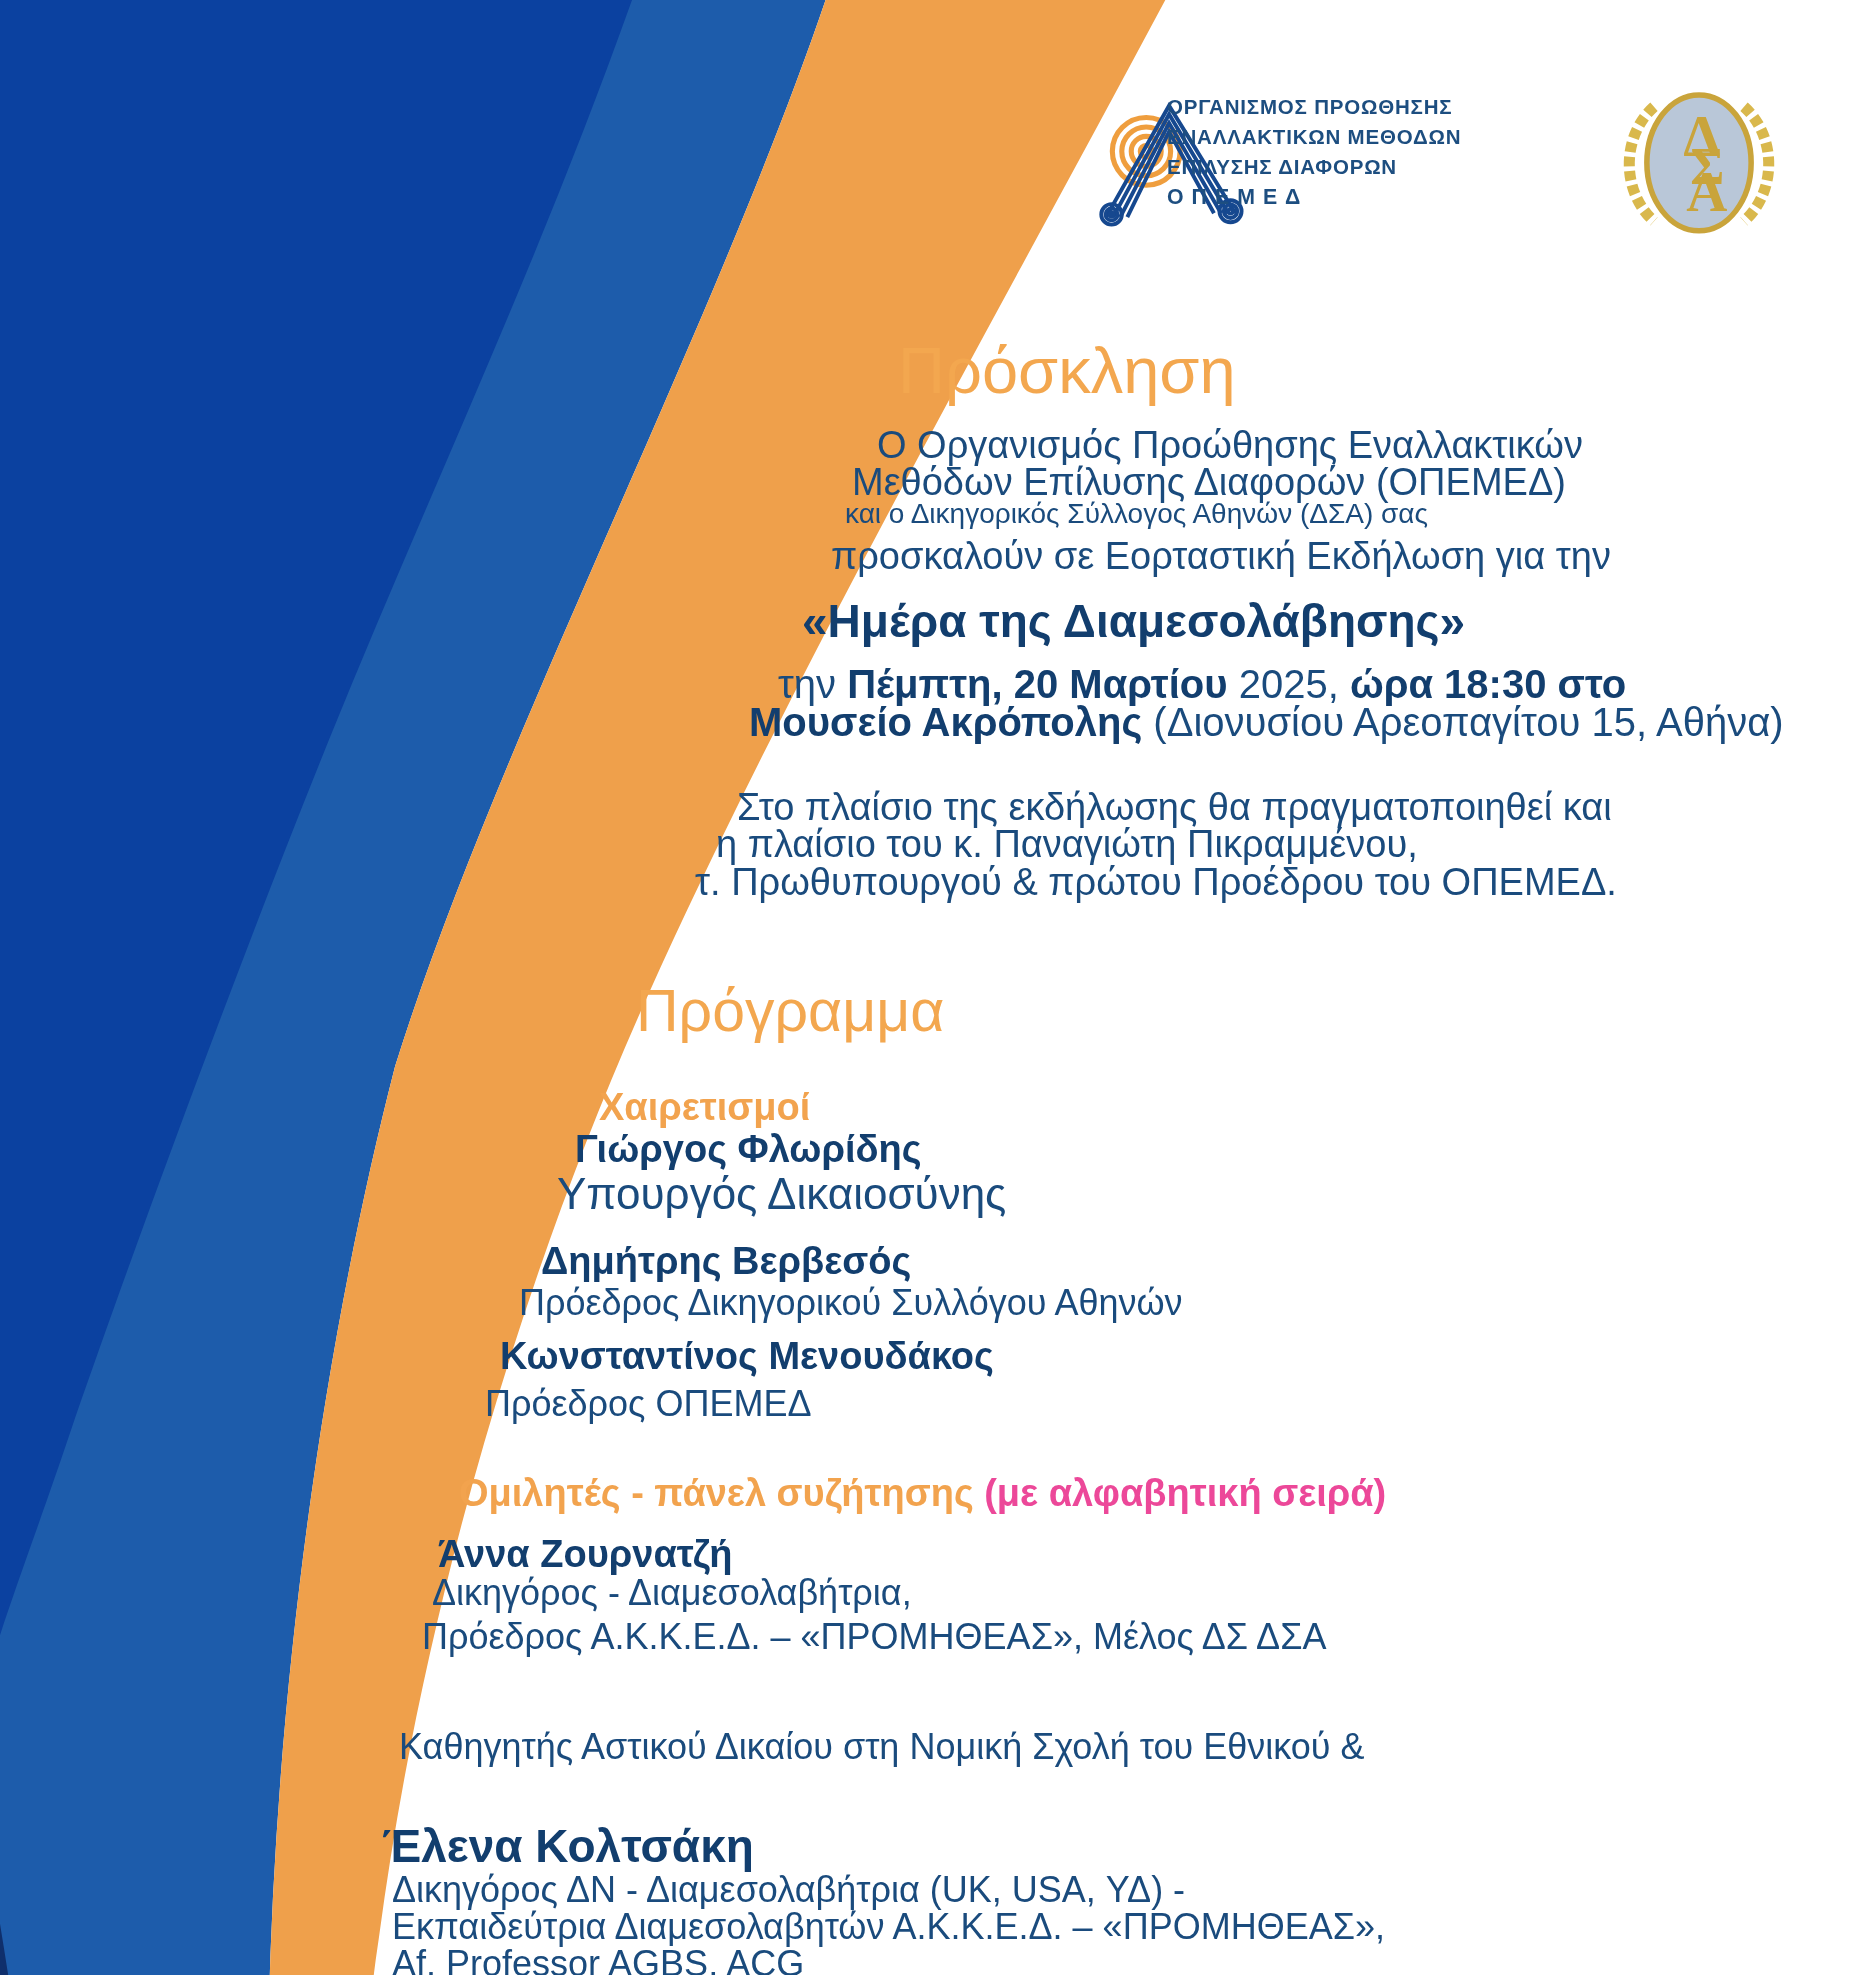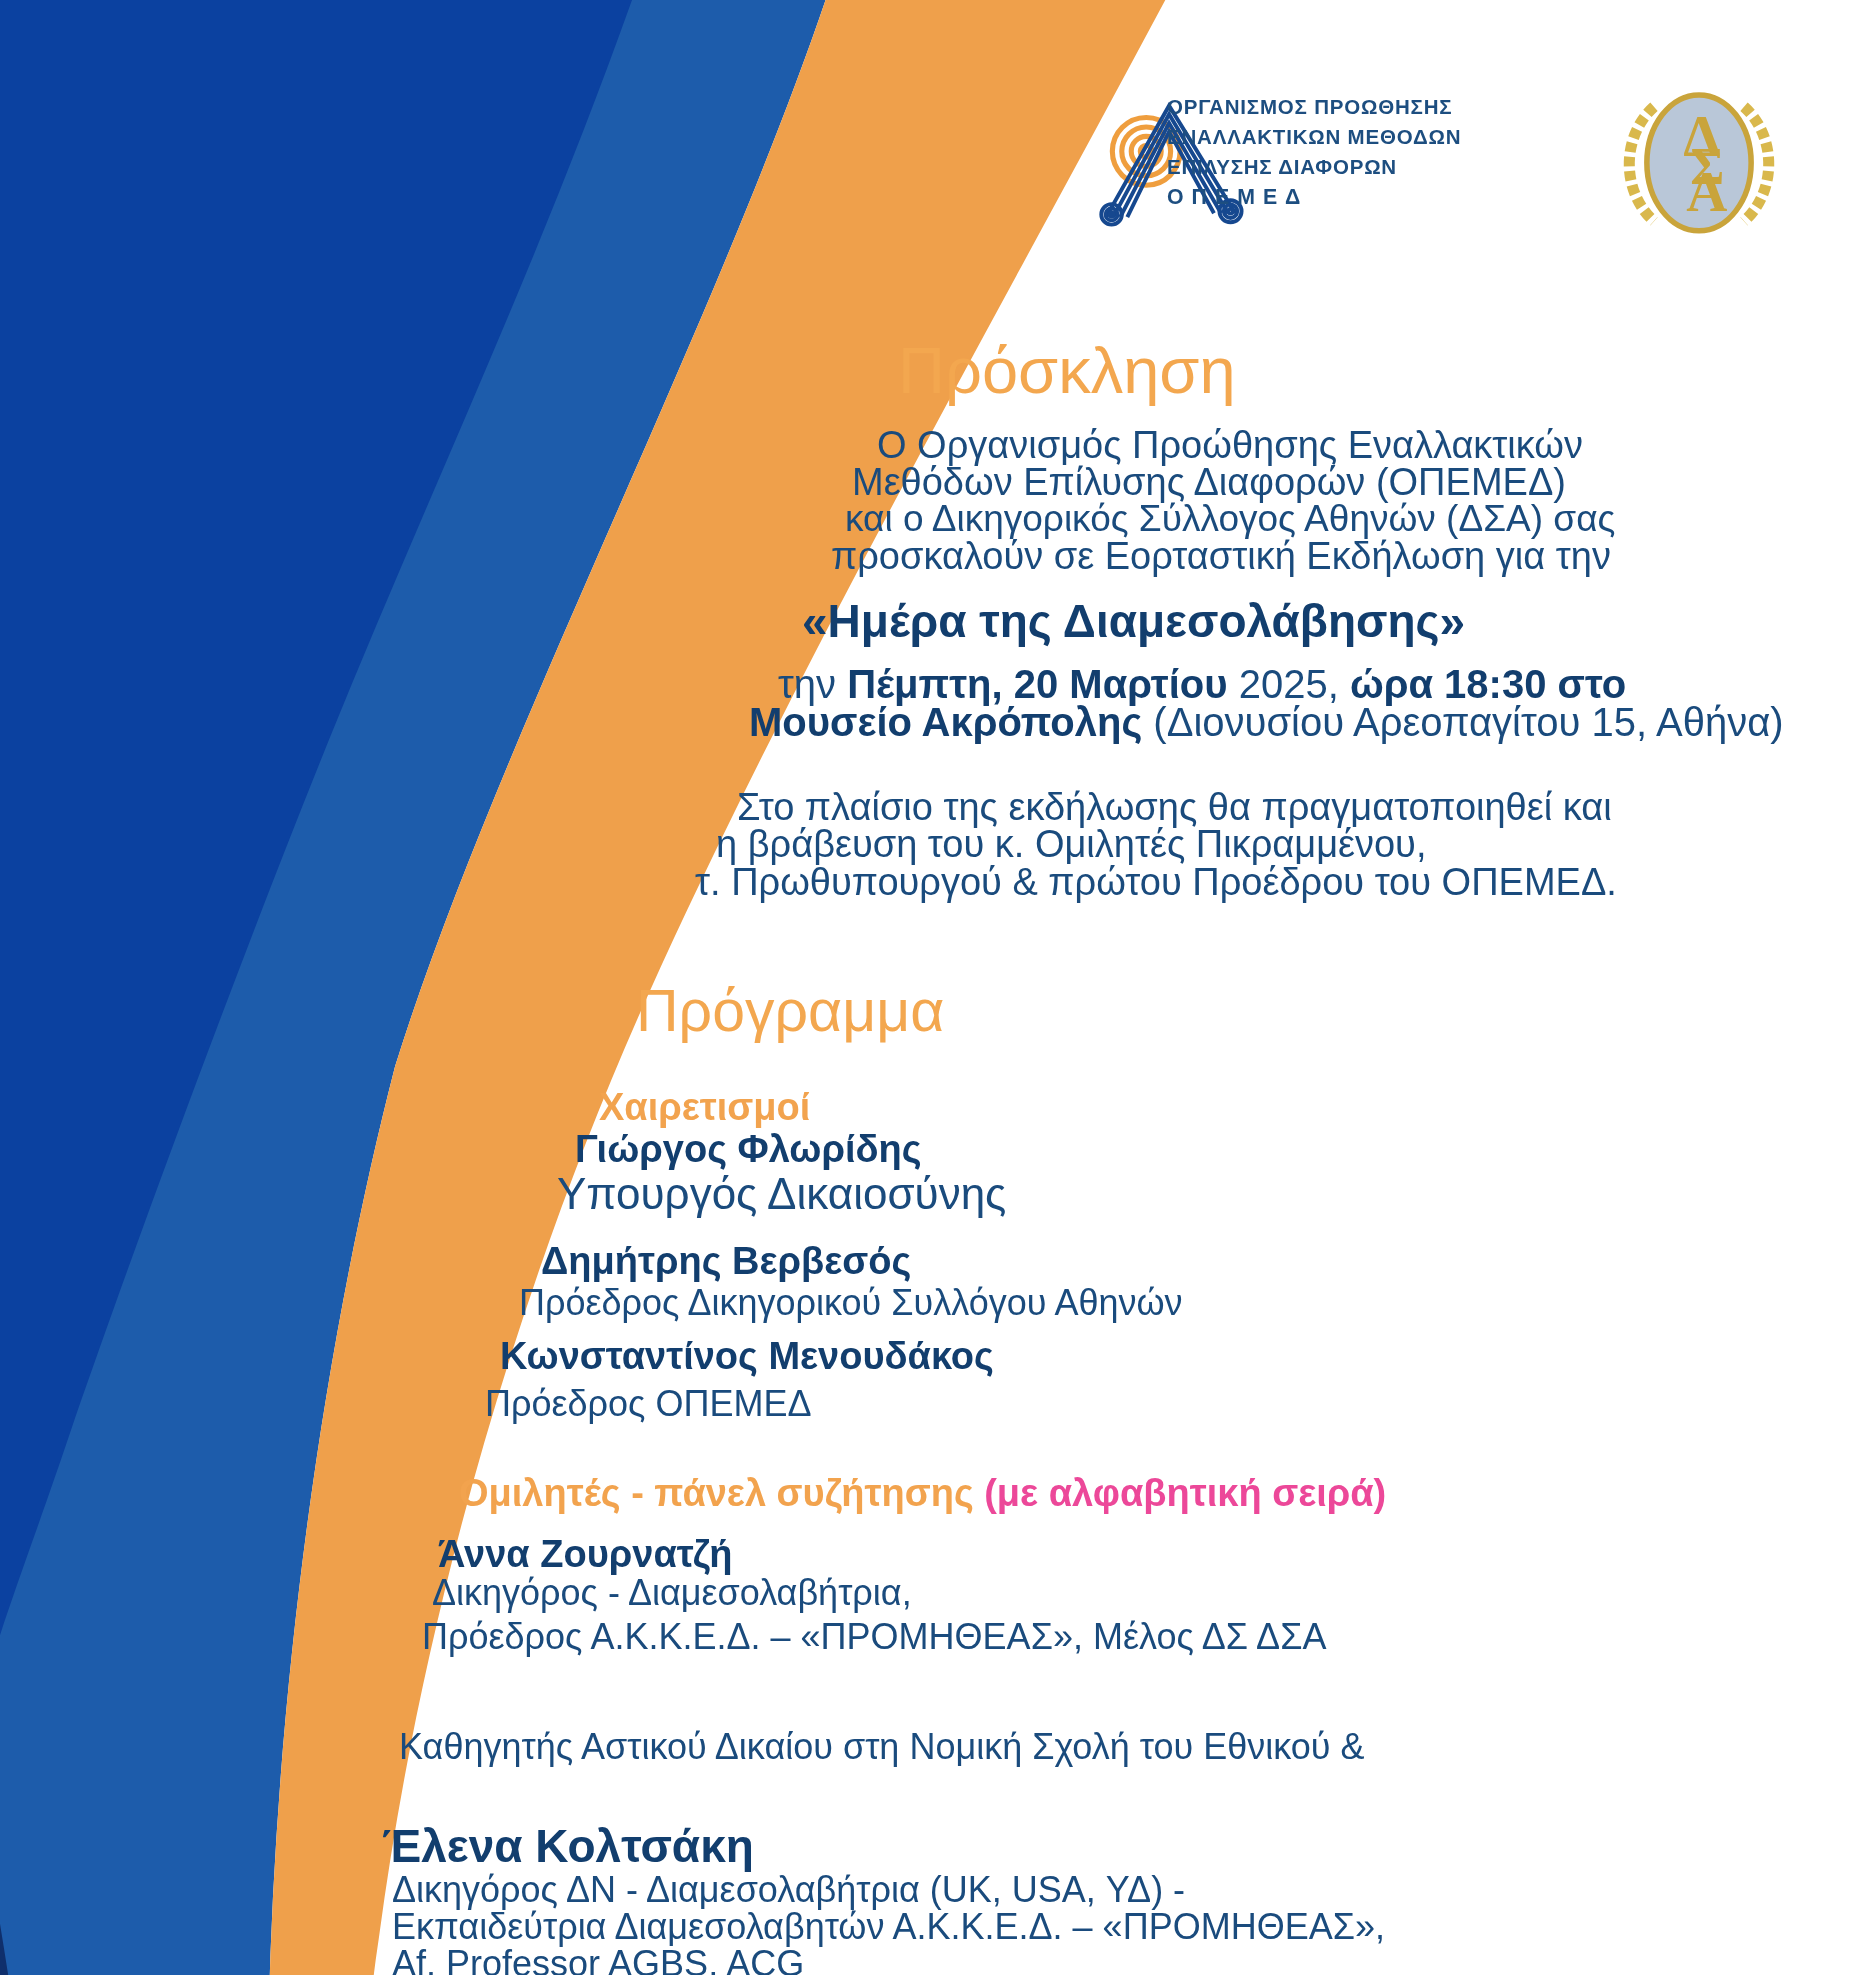--- a/index.html
+++ b/index.html
@@ -61,34 +61,34 @@
       <text x="160" y="175" font-size="150">Δ</text>
       <text x="178" y="245" font-size="132">Σ</text>
       <text x="168" y="315" font-size="144">Α</text>
     </g>
   </svg>
 
   <div class="line orange" style="left:898px;top:338px;font-size:65px;">Πρόσκληση</div>
 
   <div class="line navy" style="left:877px;top:426px;font-size:38px;">Ο Οργανισμός Προώθησης Εναλλακτικών</div>
   <div class="line navy" style="left:852px;top:463px;font-size:38px;">Μεθόδων Επίλυσης Διαφορών (ΟΠΕΜΕΔ)</div>
-  <div class="line navy" style="left:845px;top:500px;font-size:37px;">και ο Δικηγορικός Σύλλογος Αθηνών (ΔΣΑ) σας</div>
+  <div class="line navy" style="left:845px;top:500px;font-size:28px;">και ο Δικηγορικός Σύλλογος Αθηνών (ΔΣΑ) σας</div>
   <div class="line navy" style="left:831px;top:537px;font-size:38px;">προσκαλούν σε Εορταστική Εκδήλωση για την</div>
 
   <div class="line navyb" style="left:802px;top:598px;font-size:46px;">«Ημέρα της Διαμεσολάβησης»</div>
 
   <div class="line navy" style="left:778px;top:664px;font-size:40px;">
     <span>την </span><b>Πέμπτη, 20 Μαρτίου</b><span> 2025, </span><b>ώρα 18:30 στο</b>
   </div>
   <div class="line navy" style="left:749px;top:702px;font-size:40px;">
     <b>Μουσείο Ακρόπολης</b><span> (Διονυσίου Αρεοπαγίτου 15, Αθήνα)</span>
   </div>
 
   <div class="line navy" style="left:737px;top:788px;font-size:38px;">Στο πλαίσιο της εκδήλωσης θα πραγματοποιηθεί και</div>
-  <div class="line navy" style="left:716px;top:825px;font-size:38px;">η βράβευση του κ. Ομιλητές Πικραμμένου,</div>
+  <div class="line navy" style="left:716px;top:825px;font-size:38px;">η πλαίσιο του κ. Παναγιώτη Πικραμμένου,</div>
   <div class="line navy" style="left:695px;top:863px;font-size:38px;">τ. Πρωθυπουργού &amp; πρώτου Προέδρου του ΟΠΕΜΕΔ.</div>
 
   <div class="line orange" style="left:636px;top:982px;font-size:59px;">Πρόγραμμα</div>
 
   <div class="line orangeb" style="left:599px;top:1088px;font-size:38px;">Χαιρετισμοί</div>
 
   <div class="line navyb" style="left:575px;top:1130px;font-size:38px;">Γιώργος Φλωρίδης</div>
   <div class="line navy" style="left:557px;top:1172px;font-size:44px;text-align:center;">Υπουργός Δικαιοσύνης</div>
 
   <div class="line navyb" style="left:541px;top:1242px;font-size:38px;">Δημήτρης Βερβεσός</div>

